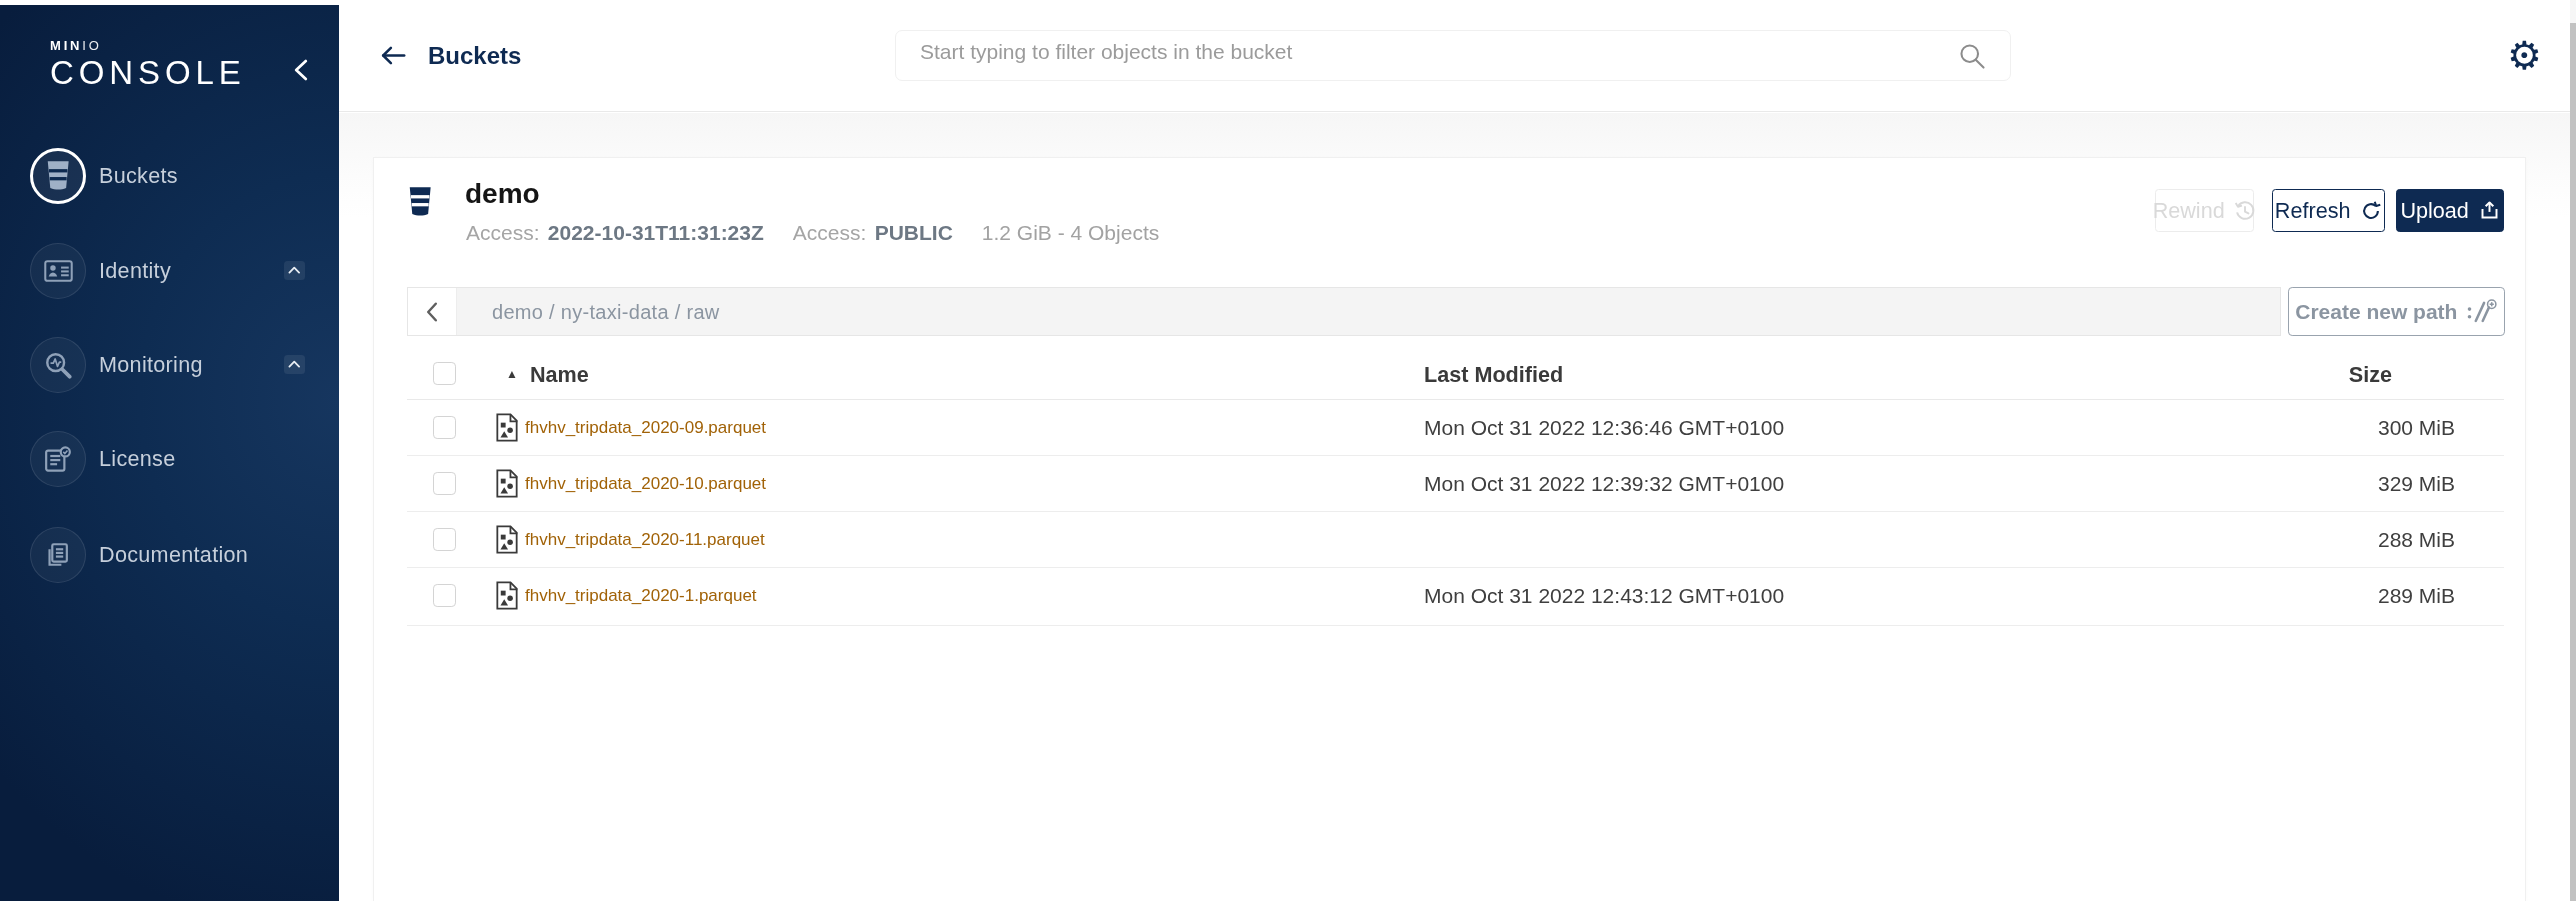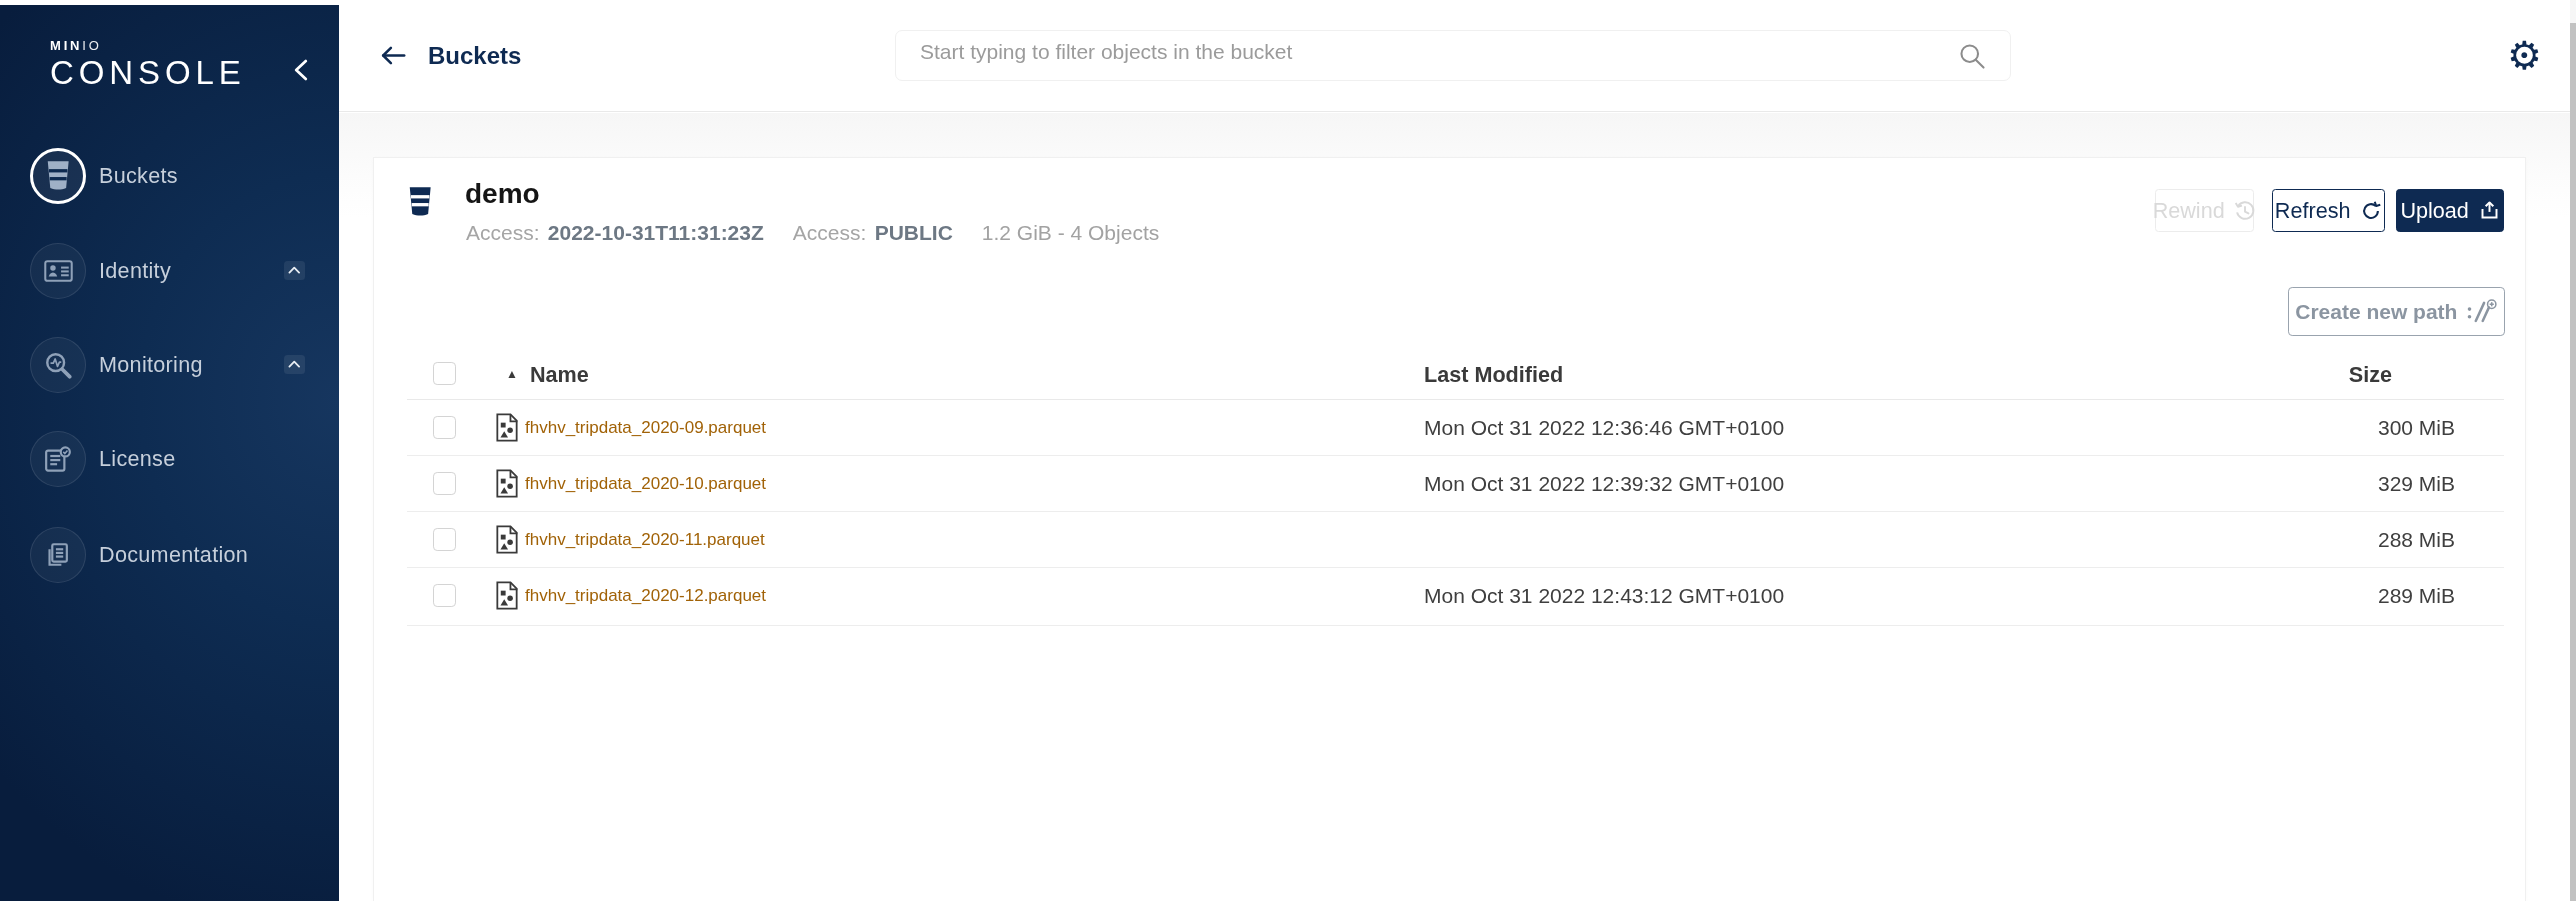--- a/index.html
+++ b/index.html
@@ -264,20 +264,30 @@
         <span>Upload</span>
         <span>
           <svg width="21" height="21" viewBox="0 0 30 30" fill="none" stroke="currentColor" stroke-width="2.8">
               <path d="M5 13v12h20V13"></path>
               <line x1="15" y1="3.5" x2="15" y2="17"></line>
               <polyline points="9.5,9 15,3.5 20.5,9" stroke-linejoin="round"></polyline>
             </svg>
         </span>
       </button>
 
+      <div class="pathbar">
+        <button class="pb-back">
+          <span>
+            <svg width="15.3" height="22" viewBox="0 0 22 32">
+                <polyline points="17,4 6,16 17,28" fill="none" stroke="#5f5f5f" stroke-width="3.6" stroke-linecap="round" stroke-linejoin="round"></polyline>
+              </svg>
+          </span>
+        </button>
+        <div class="pb-crumbs">demo / ny-taxi-data / raw</div>
+      </div>
       <button class="btn-createpath">
         <span>Create new path</span>
         <span>
           <svg width="32" height="26.4" viewBox="0 0 46 38" fill="none" stroke="currentColor">
               <circle cx="5" cy="16" r="2.6" fill="currentColor" stroke="none"></circle>
               <circle cx="5" cy="27" r="2.6" fill="currentColor" stroke="none"></circle>
               <line x1="14" y1="33" x2="26" y2="7" stroke-width="3.6" stroke-linecap="round"></line>
               <line x1="24" y1="33" x2="33" y2="13.5" stroke-width="3.6" stroke-linecap="round"></line>
               <circle cx="37" cy="9" r="6" stroke-width="2.2"></circle>
               <line x1="37" y1="6" x2="37" y2="12" stroke-width="2.2"></line>
@@ -347,21 +357,21 @@
           <span class="cb"></span>
           <span class="file-ico">
             <svg width="24" height="29" viewBox="0 0 34 42" fill="none" stroke="#3a3a3a" stroke-width="2.6">
                 <path d="M3 2h19l9 9v29H3Z"></path>
                 <path d="M22 2v10h10"></path>
                 <rect x="8" y="14" width="7" height="7" fill="#3a3a3a" stroke="none"></rect>
                 <circle cx="21.5" cy="25" r="4" fill="#3a3a3a" stroke="none"></circle>
                 <path d="M7.5 35.5l5.5-9 5.5 9Z" fill="#3a3a3a" stroke="none"></path>
               </svg>
           </span>
-          <span class="c-name">fhvhv_tripdata_2020-12.parquet</span>
+          <span class="c-name">fhvhv_tripdata_2020-1.parquet</span>
           <span class="c-lm">Mon Oct 31 2022 12:43:12 GMT+0100</span>
           <span class="c-size">289 MiB</span>
         </div>
 
       </div>
     </section>
   </main>
 
   <div class="topstrip"></div>
   <div class="scrollbar">

